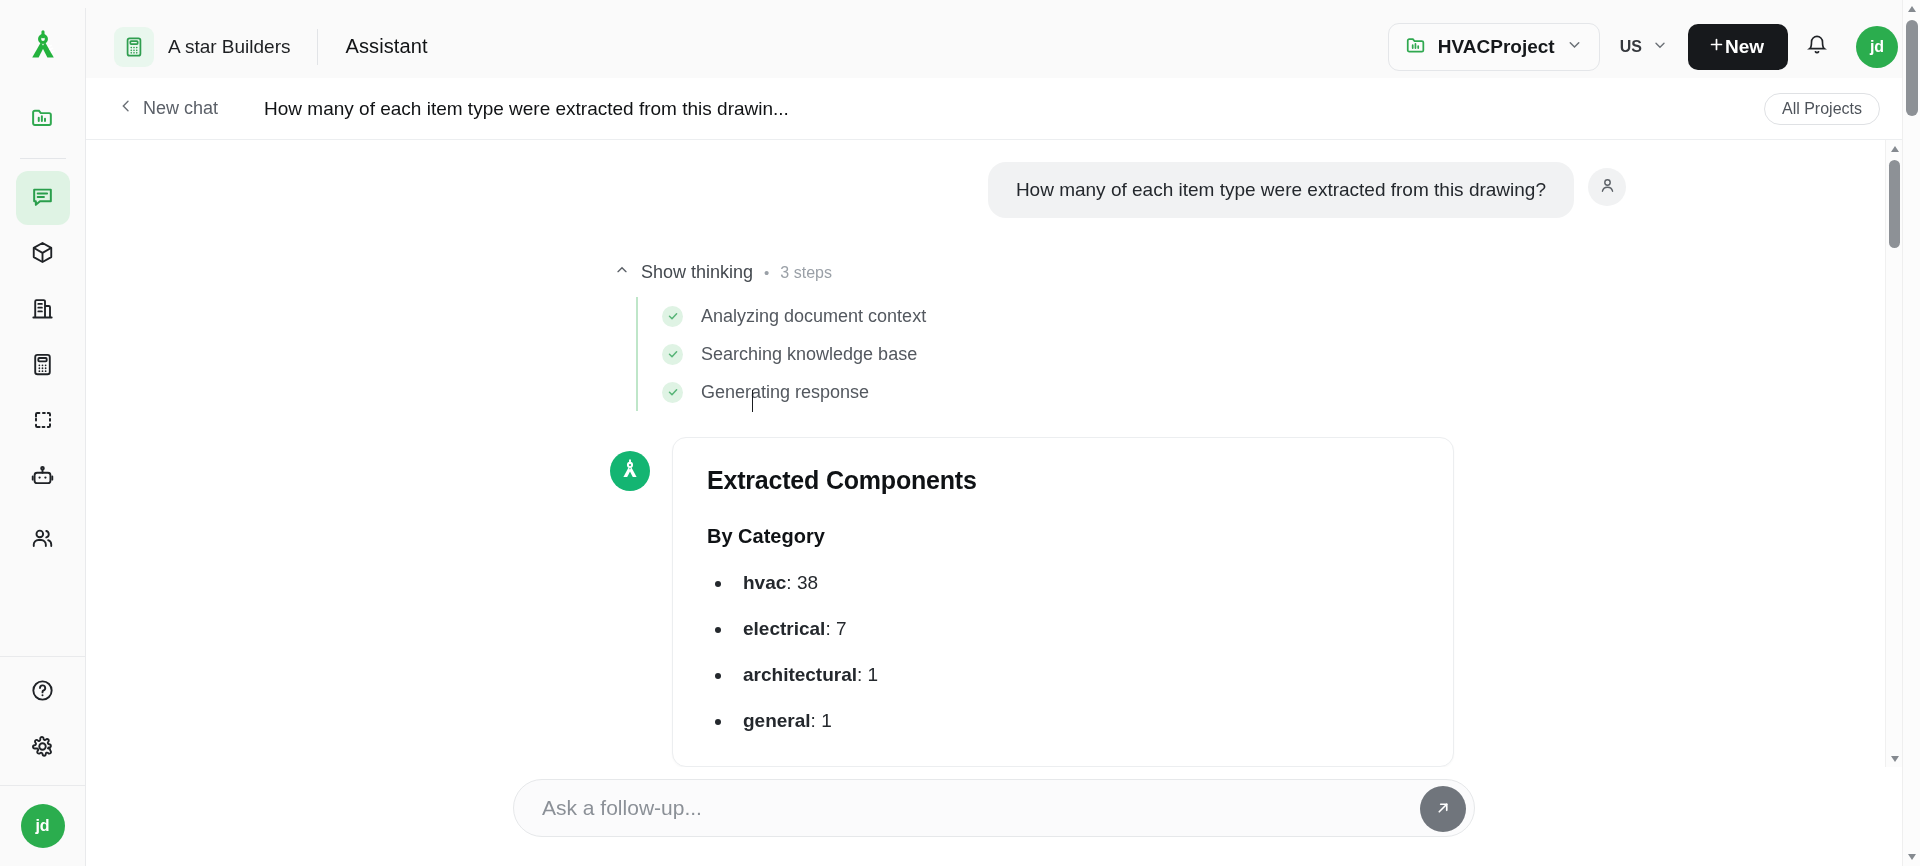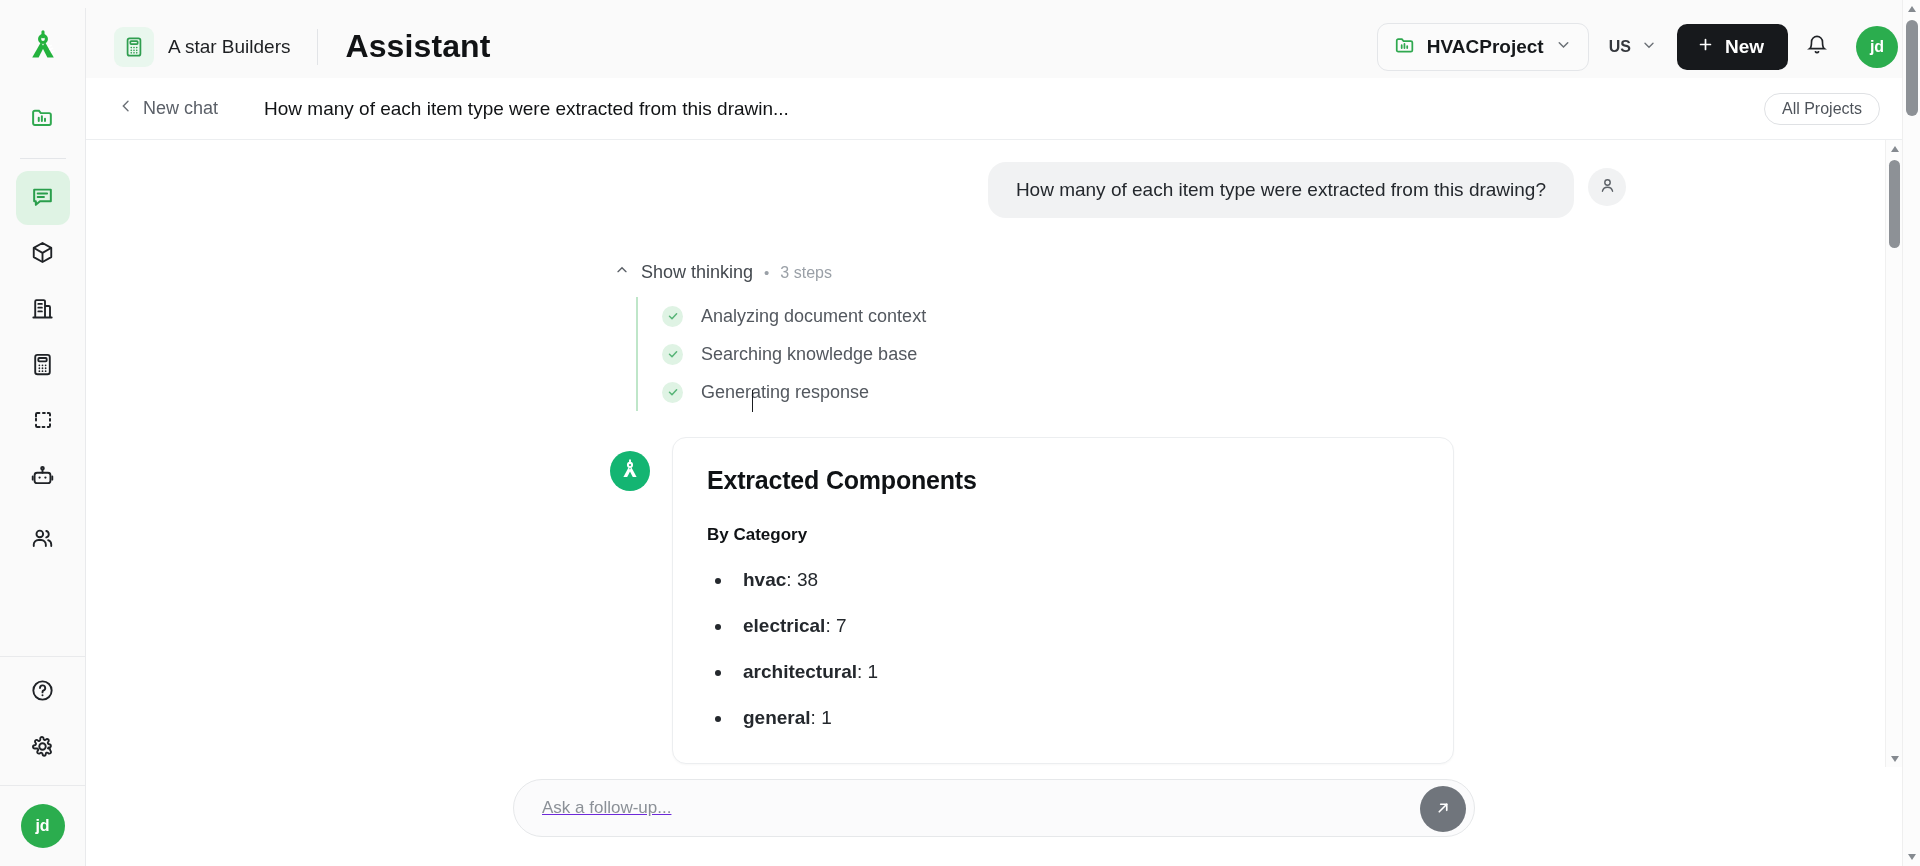--- a/index.html
+++ b/index.html
@@ -28,41 +28,41 @@
     padding: 0 26px 0 28px; height: 78px;
   }
   .proj-tab-icon {
     width: 40px; height: 40px; border-radius: 9px;
     background: #e9f7ee;
     display: flex; align-items: center; justify-content: center;
   }
   .proj-tab-label { font-size: 19px; color: #1d1f22; font-weight: 500; }
   .vdiv { width: 1px; height: 36px; background: #e2e4e7; }
   .app-title {
-    font-size: 32px; color: #111315; font-weight: 700;
+    font-size: 20px; color: #111315; font-weight: 400;
     padding-left: 28px; letter-spacing: .1px;
   }
   .topbar-right {
     margin-left: auto; display: flex; align-items: center; gap: 6px;
     padding-right: 22px;
   }
   .project-pill {
     display: flex; align-items: center; gap: 11px;
     height: 48px; padding: 0 16px;
     border: 1px solid #e4e6e9; border-radius: 11px;
     background: #fbfbfb;
   }
   .project-pill-name { font-size: 19px; color: #15181b; font-weight: 600; }
   .locale {
     display: flex; align-items: center; gap: 10px;
     padding: 0 14px; height: 48px;
     font-size: 16px; color: #35383d; font-weight: 600;
   }
   .new-btn {
-    display: flex; align-items: center; gap: 11px;
+    display: flex; align-items: center; 
     background: #17191c; color: #ffffff;
     height: 46px; padding: 0 24px 0 20px;
     border-radius: 10px; border: none;
     font-size: 19px; font-weight: 600;
     font-family: "Liberation Sans", sans-serif;
     cursor: pointer;
   }
   .icon-btn {
     width: 46px; height: 46px; border-radius: 10px;
     display: flex; align-items: center; justify-content: center;
@@ -182,21 +182,21 @@
   }
   .answer-card {
     width: 782px; background: #ffffff;
     border: 1px solid #eceef0; border-radius: 14px;
     padding: 28px 34px 34px 34px;
     box-shadow: 0 1px 2px rgba(16,18,20,.03);
   }
   .card-h1 { font-size: 25px; font-weight: 700; color: #0f1215; letter-spacing: -.2px; }
   .card-p { margin-top: 22px; font-size: 19px; color: #24282d; }
   .card-p b { font-weight: 700; }
-  .card-h2 { margin-top: 30px; font-size: 17px; font-weight: 700; color: #0f1215; }
+  .card-h2 { margin-top: 30px; font-size: 20px; font-weight: 700; color: #0f1215; }
   .bullets { margin: 14px 0 0 26px; }
   .bullets li {
     list-style: disc; font-size: 19px; color: #24282d;
     margin-top: 24px; padding-left: 10px;
   }
   .bullets li b { font-weight: 700; }
 
   
   .inner-sb {
     position: absolute; top: 0; right: 0; width: 17px; bottom: 0;
@@ -221,24 +221,23 @@
     padding-top: 12px;
   }
   .composer {
     position: relative; width: 962px; height: 58px;
     border: 1px solid #e6e8ea; border-radius: 30px;
     background: #fbfbfc;
     display: flex; align-items: center;
   }
   .composer-input {
     flex: 1; border: none; outline: none; background: transparent;
-    font-size: 17px; color: #6d28d9;
+    font-size: 21px; color: #6d28d9;
     font-family: "Liberation Sans", sans-serif;
     padding: 0 60px 0 28px;
-    text-decoration: underline;
   }
   .composer-input::placeholder { color: #8b9097; }
   .send-btn {
     position: absolute; right: 8px; top: 6px;
     width: 46px; height: 46px; border-radius: 50%;
     background: #70757c; border: none; cursor: pointer;
     display: flex; align-items: center; justify-content: center;
   }
 
   

